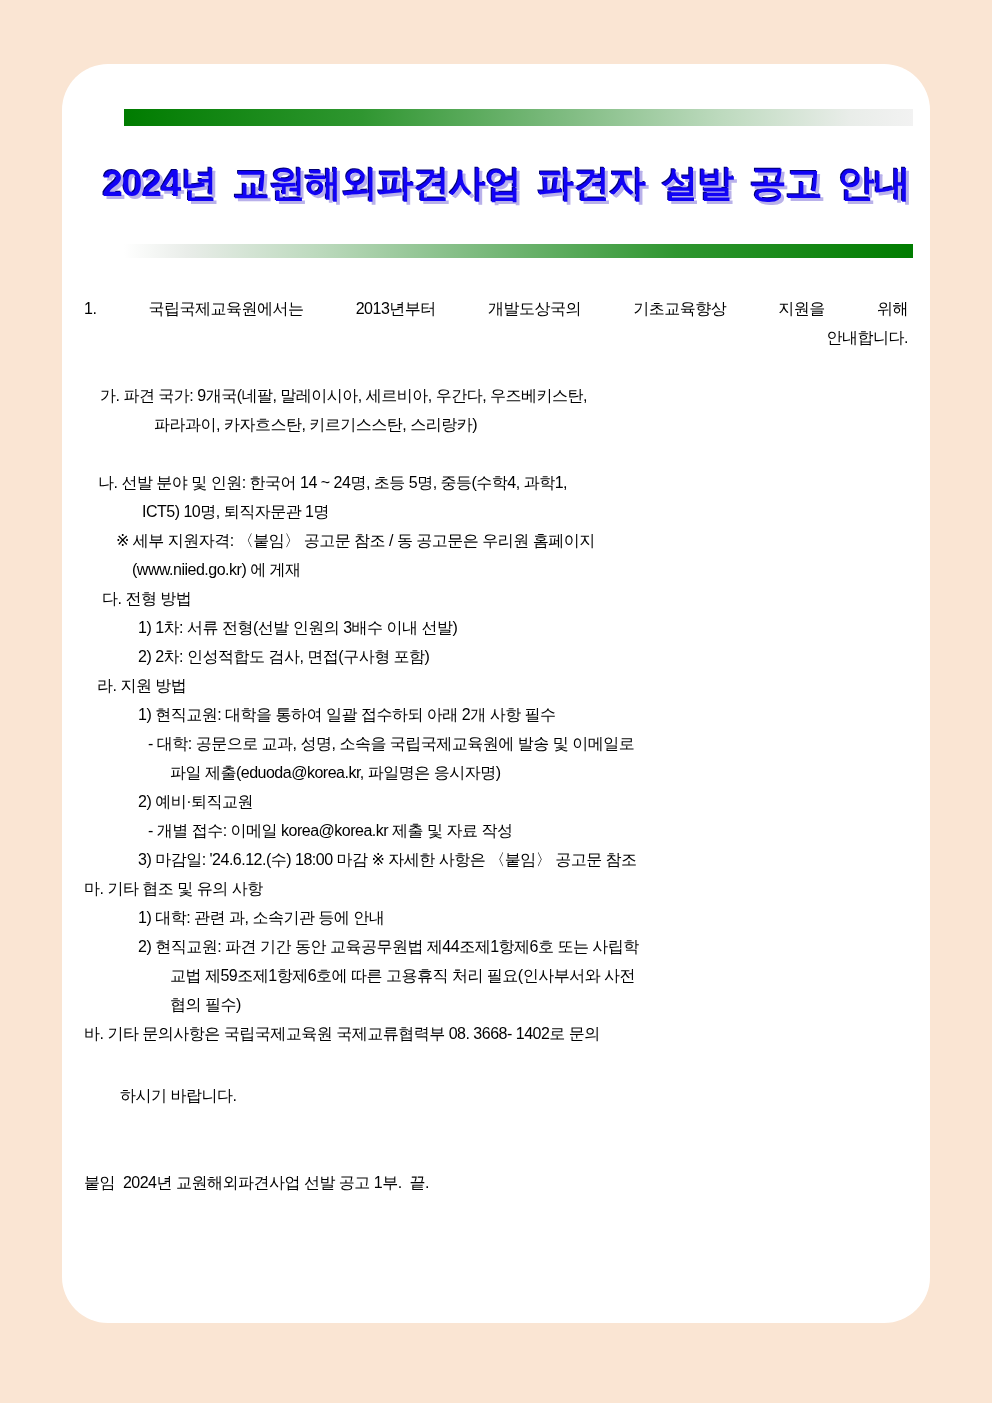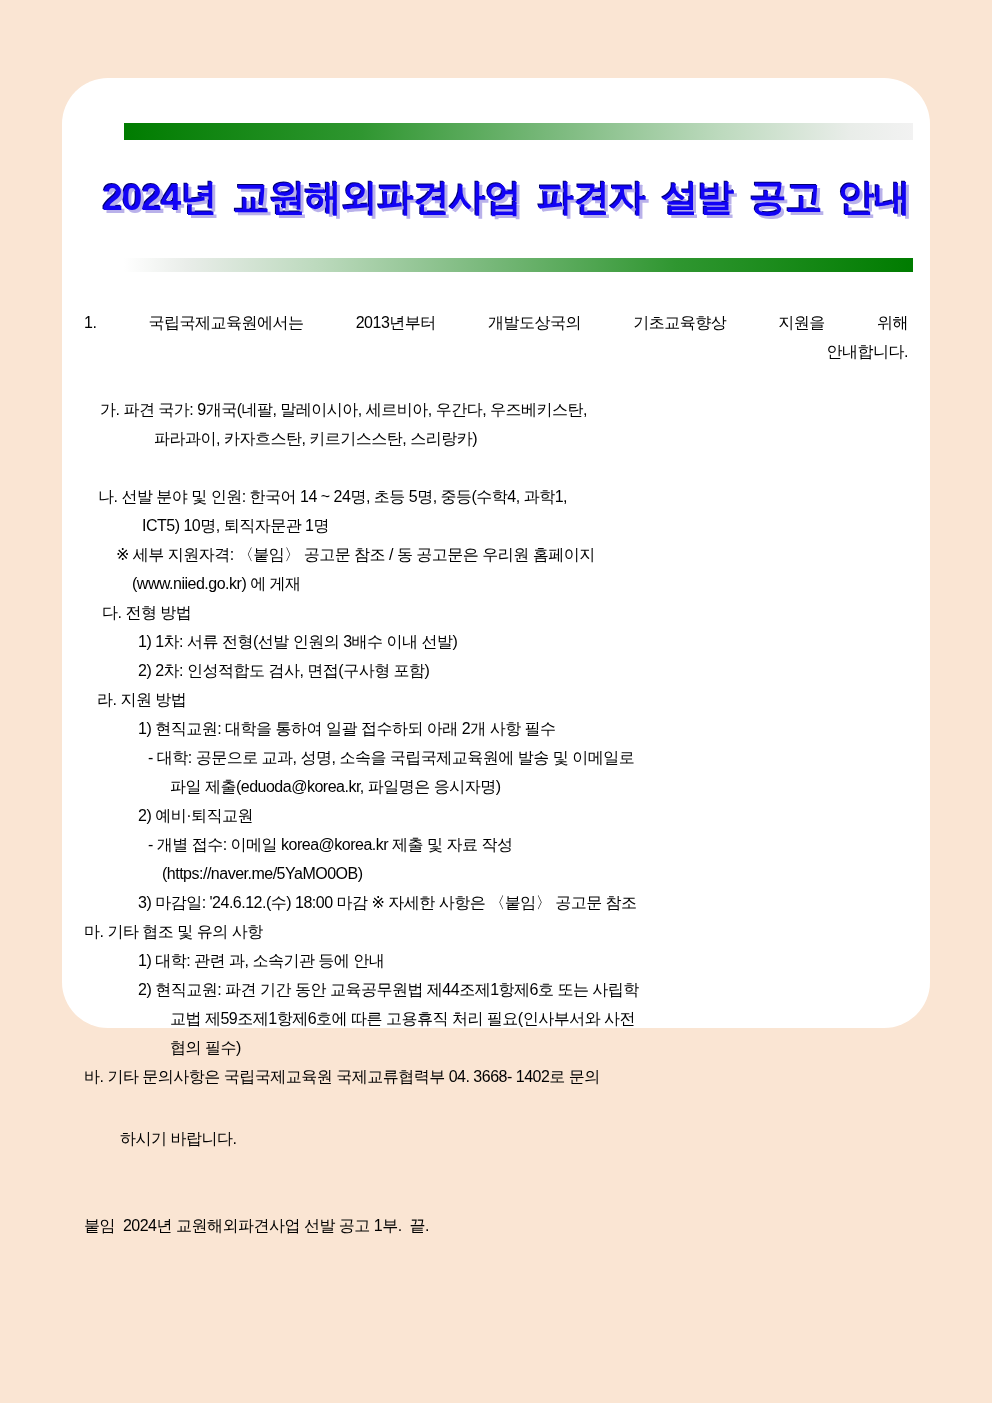--- a/index.html
+++ b/index.html
@@ -10,23 +10,23 @@
     width: 992px;
     height: 1403px;
     position: relative;
     background: #FAE5D3;
     font-family: "Liberation Sans", "DejaVu Sans", sans-serif;
     overflow: hidden;
   }
   .card {
     position: absolute;
     left: 62px;
-    top: 78px;
+    top: 64px;
     width: 868px;
-    height: 950px;
+    height: 1259px;
     background: #FFFFFF;
     border-radius: 46px;
   }
   .bar {
     position: absolute;
     left: 62px;
     width: 789px;
   }
   .bar-top {
     top: 45px;
@@ -96,26 +96,25 @@
       <div class="line" style="padding-left: 48px;">(www.niied.go.kr) 에 게재</div>
       <div class="line" style="padding-left: 18px;">다. 전형 방법</div>
       <div class="line" style="padding-left: 54px;">1) 1차: 서류 전형(선발 인원의 3배수 이내 선발)</div>
       <div class="line" style="padding-left: 54px;">2) 2차: 인성적합도 검사, 면접(구사형 포함)</div>
       <div class="line" style="padding-left: 13px;">라. 지원 방법</div>
       <div class="line" style="padding-left: 54px;">1) 현직교원: 대학을 통하여 일괄 접수하되 아래 2개 사항 필수</div>
       <div class="line" style="padding-left: 64px;">- 대학: 공문으로 교과, 성명, 소속을 국립국제교육원에 발송 및 이메일로</div>
       <div class="line" style="padding-left: 86px;">파일 제출(eduoda@korea.kr, 파일명은 응시자명)</div>
       <div class="line" style="padding-left: 54px;">2) 예비·퇴직교원</div>
       <div class="line" style="padding-left: 64px;">- 개별 접수: 이메일 korea@korea.kr 제출 및 자료 작성</div>
-      <div class="line" style="padding-left: 78px;">(https://naver.me/5YaMO0OB)</div>
       <div class="line" style="padding-left: 54px;">3) 마감일: '24.6.12.(수) 18:00 마감 ※ 자세한 사항은 〈붙임〉 공고문 참조</div>
       <div class="line" style="padding-left: 0px;">마. 기타 협조 및 유의 사항</div>
       <div class="line" style="padding-left: 54px;">1) 대학: 관련 과, 소속기관 등에 안내</div>
       <div class="line" style="padding-left: 54px;">2) 현직교원: 파견 기간 동안 교육공무원법 제44조제1항제6호 또는 사립학</div>
       <div class="line" style="padding-left: 86px;">교법 제59조제1항제6호에 따른 고용휴직 처리 필요(인사부서와 사전</div>
       <div class="line" style="padding-left: 86px;">협의 필수)</div>
-      <div class="line" style="padding-left: 0px;">바. 기타 문의사항은 국립국제교육원 국제교류협력부 04. 3668- 1402로 문의</div>
+      <div class="line" style="padding-left: 0px;">바. 기타 문의사항은 국립국제교육원 국제교류협력부 08. 3668- 1402로 문의</div>
       <div class="line" style="padding-left: 36px; margin-top: 33px;">하시기 바랍니다.</div>
       <div class="line" style="padding-left: 0px;">&nbsp;</div>
       <div class="line" style="padding-left: 0px;">&nbsp;</div>
       <div class="line" style="padding-left: 0px;">붙임  2024년 교원해외파견사업 선발 공고 1부.  끝.</div>
     </div>
 </div>
 
 </body></html>

